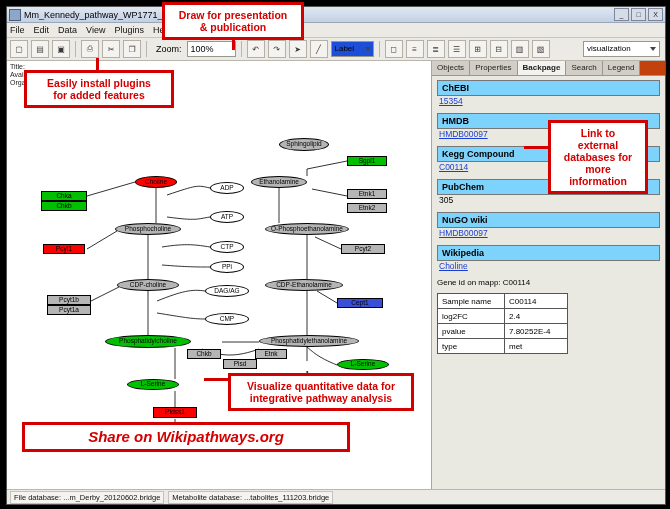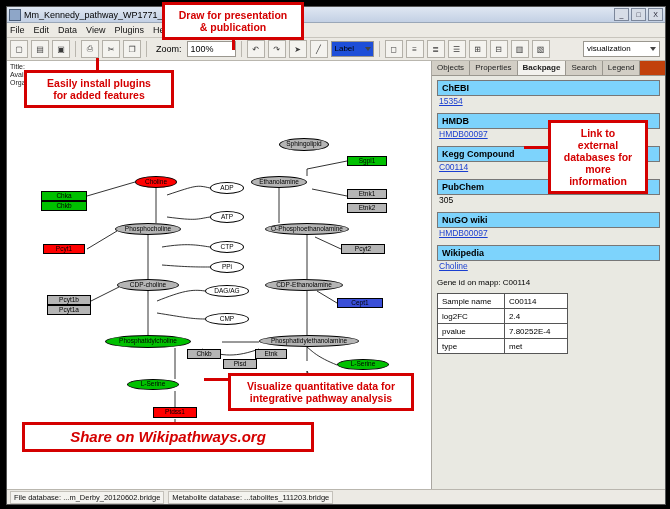--- a/index.html
+++ b/index.html
@@ -320,13 +320,13 @@
 
 <div class="callout" style="left:548px;top:120px;width:100px;">Link  to external
 databases  for
 more information</div>
 <div class="arrowline" style="left:524px;top:146px;width:26px;height:3px;"></div>
 
 <div class="callout" style="left:228px;top:356px;width:186px;margin-top:17px;">Visualize quantitative data  for
 integrative pathway analysis</div>
 <div class="arrowline" style="left:204px;top:378px;width:26px;height:3px;"></div>
 
-<div class="callout share" style="left:22px;top:422px;width:292px;">Share on Wikipathways.org</div>
+<div class="callout share" style="left:22px;top:422px;width:328px;">Share on Wikipathways.org</div>
 
 </body></html>

